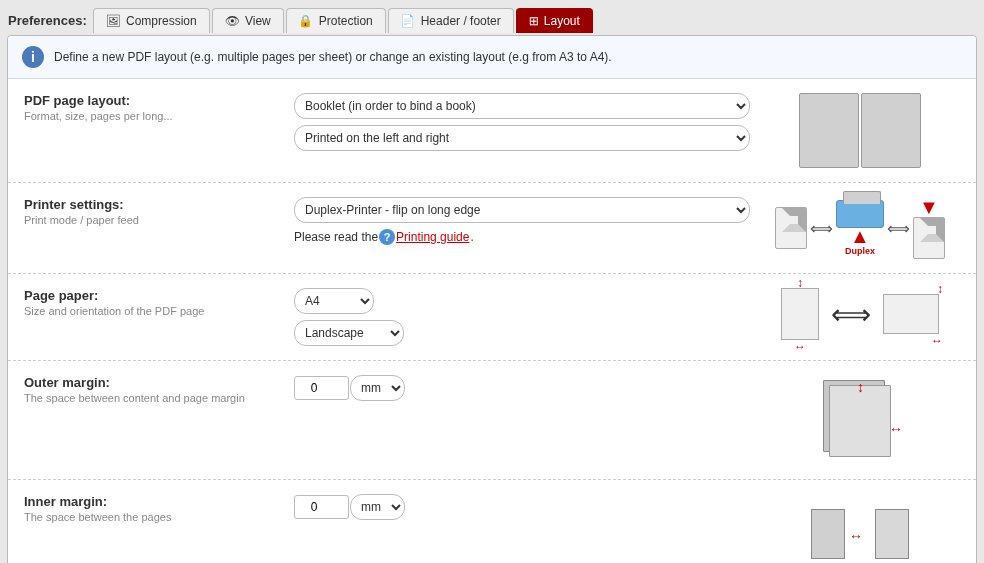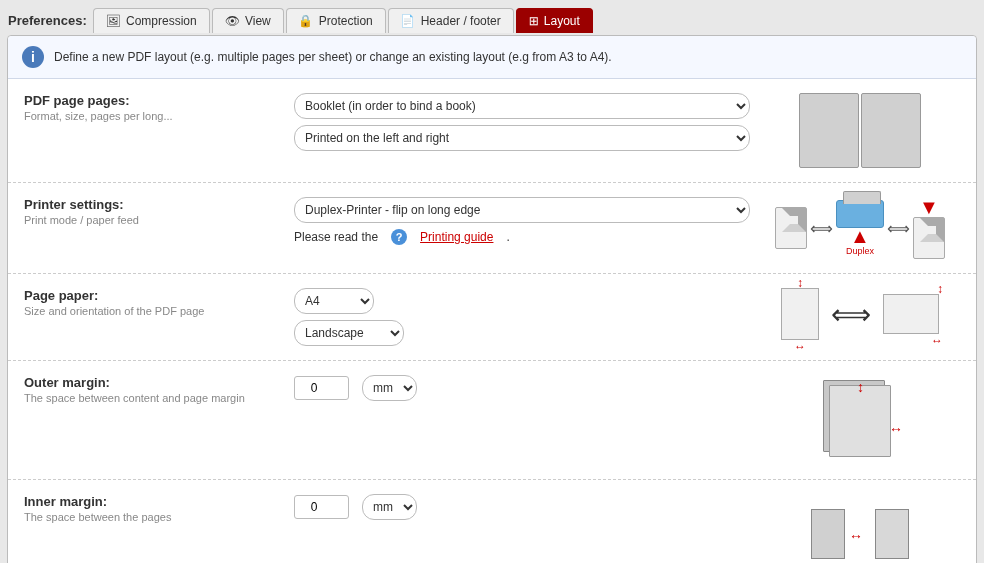--- a/index.html
+++ b/index.html
@@ -140,21 +140,21 @@
       padding: 4px 6px;
       border: 1px solid #bbb;
       border-radius: 3px;
       font-size: 12px;
       text-align: center;
     }
 
     .inline-row {
       display: flex;
       align-items: center;
-      gap: 13px;
+      gap: 1px;
       font-size: 12px;
       color: #333;
     }
     .printing-guide-link {
       color: #c00;
       text-decoration: underline;
       cursor: pointer;
     }
     .help-icon {
       width: 16px;
@@ -232,21 +232,21 @@
     }
     .dd-printer-arrow {
       color: #c00;
       font-size: 20px;
       line-height: 1;
       margin-top: -2px;
     }
     .dd-duplex-label {
       font-size: 9px;
       color: #c00;
-      font-weight: normal;
+      font-weight: bold;
     }
     .dd-arrow-lr {
       color: #555;
       font-size: 16px;
     }
 
     
     .pl-container {
       display: flex;
       align-items: center;
@@ -352,21 +352,21 @@
 
 <div class="main-panel">
 
   <div class="info-bar">
     <div class="info-icon">i</div>
     <span class="info-text">Define a new PDF layout (e.g. multiple pages per sheet) or change an existing layout (e.g from A3 to A4).</span>
   </div>
 
   <div class="section">
     <div class="section-label">
-      <div class="title">PDF page pages:</div>
+      <div class="title">PDF page layout:</div>
       <div class="subtitle">Format, size, pages per long...</div>
     </div>
     <div class="section-controls">
       <select>
         <option>Booklet (in order to bind a book)</option>
         <option>Normal</option>
         <option>2 pages per sheet</option>
         <option>4 pages per sheet</option>
       </select>
       <select>

